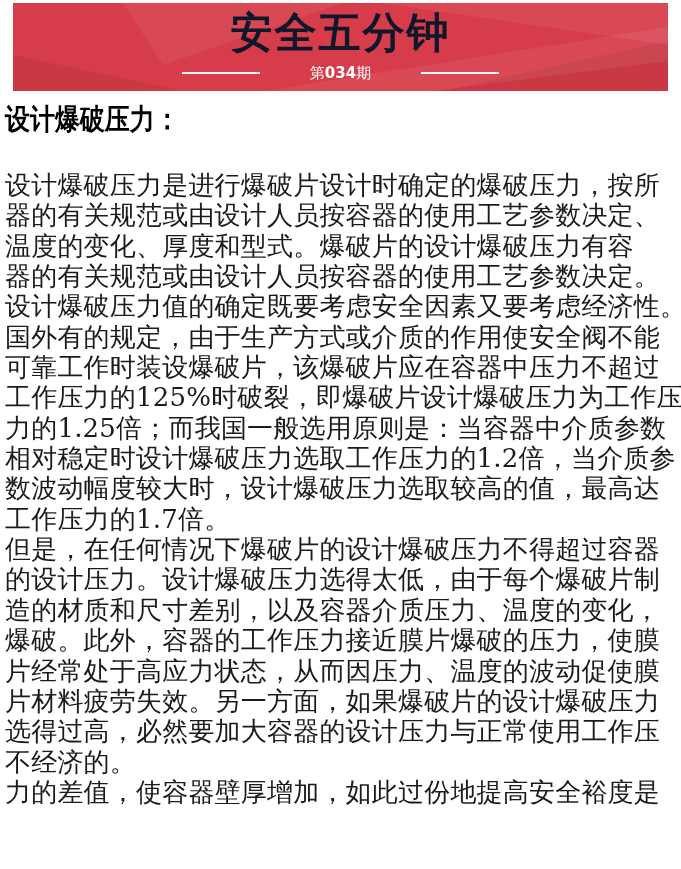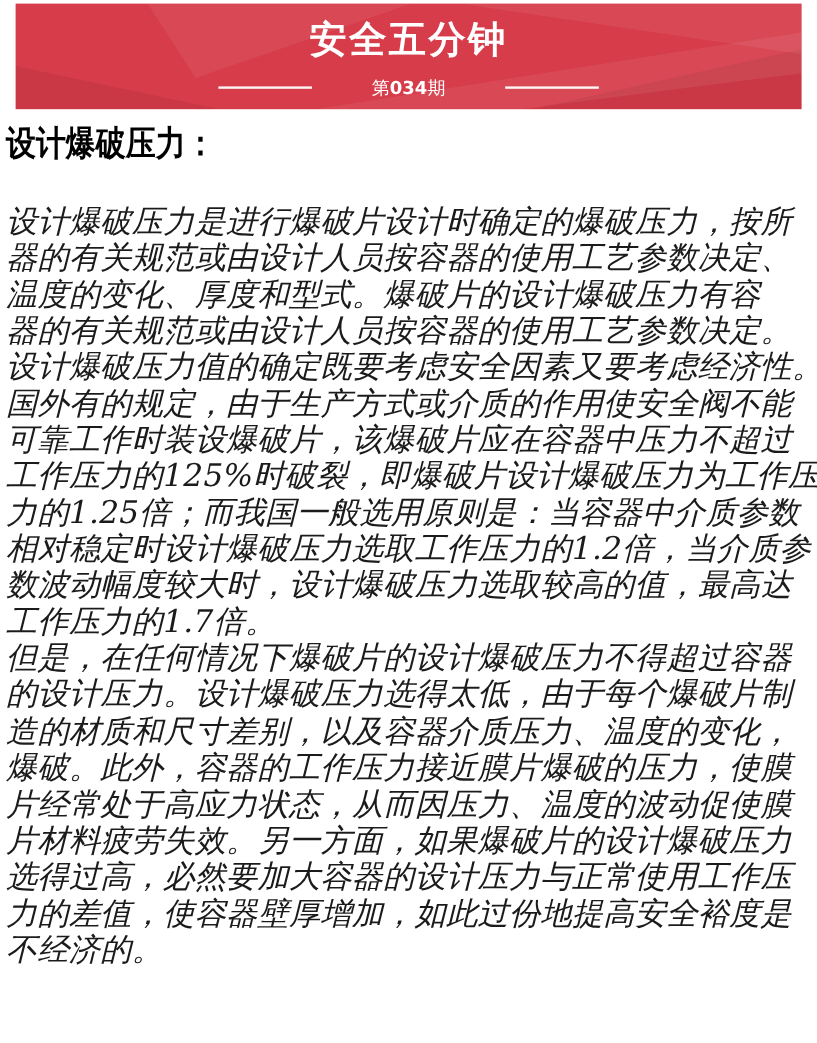--- a/index.html
+++ b/index.html
@@ -24,24 +24,24 @@
   }
   .banner svg.facets {
     position: absolute;
     left: 0; top: 0;
     width: 100%; height: 100%;
   }
   .banner-title {
     position: relative;
     margin: 10px 0 0 0;
     text-align: center;
-    color: #ffffff;
+    color: #0f172a;
     font-family: "DejaVu Serif", "Liberation Serif", serif;
     font-weight: 700;
-    font-size: 31px;
+    font-size: 42px;
     line-height: 40px;
     letter-spacing: 2px;
   }
   .issue-row {
     position: absolute;
     left: 0; right: 0;
     bottom: 9px;
     display: flex;
     justify-content: center;
     align-items: center;
@@ -84,21 +84,21 @@
   .article-body {
     position: absolute;
     top: 170px;
     left: 5px;
     width: 673px;
     color: #1b1b1b;
     font-family: "DejaVu Serif", "Liberation Serif", serif;
     font-size: 26px;
     letter-spacing: 0.2px;
   }
-  .para { margin: 0; padding: 0; font-style: italic; }
+  .para { margin: 0; padding: 0; }
   .line {
     line-height: 30.35px;
     height: 30.35px;
     white-space: nowrap;
     overflow: visible;
   }
 </style>
 </head>
 <body>
 
@@ -142,18 +142,18 @@
     </section>
 
     <section class="para">
       <div class="line">但是，在任何情况下爆破片的设计爆破压力不得超过容器</div>
       <div class="line">的设计压力。设计爆破压力选得太低，由于每个爆破片制</div>
       <div class="line">造的材质和尺寸差别，以及容器介质压力、温度的变化，</div>
       <div class="line">爆破。此外，容器的工作压力接近膜片爆破的压力，使膜</div>
       <div class="line">片经常处于高应力状态，从而因压力、温度的波动促使膜</div>
       <div class="line">片材料疲劳失效。另一方面，如果爆破片的设计爆破压力</div>
       <div class="line">选得过高，必然要加大容器的设计压力与正常使用工作压</div>
+      <div class="line">不经济的。</div>
       <div class="line">力的差值，使容器壁厚增加，如此过份地提高安全裕度是</div>
-      <div class="line">不经济的。</div>
     </section>
 
   </main>
 </div>
 
 </body></html>

